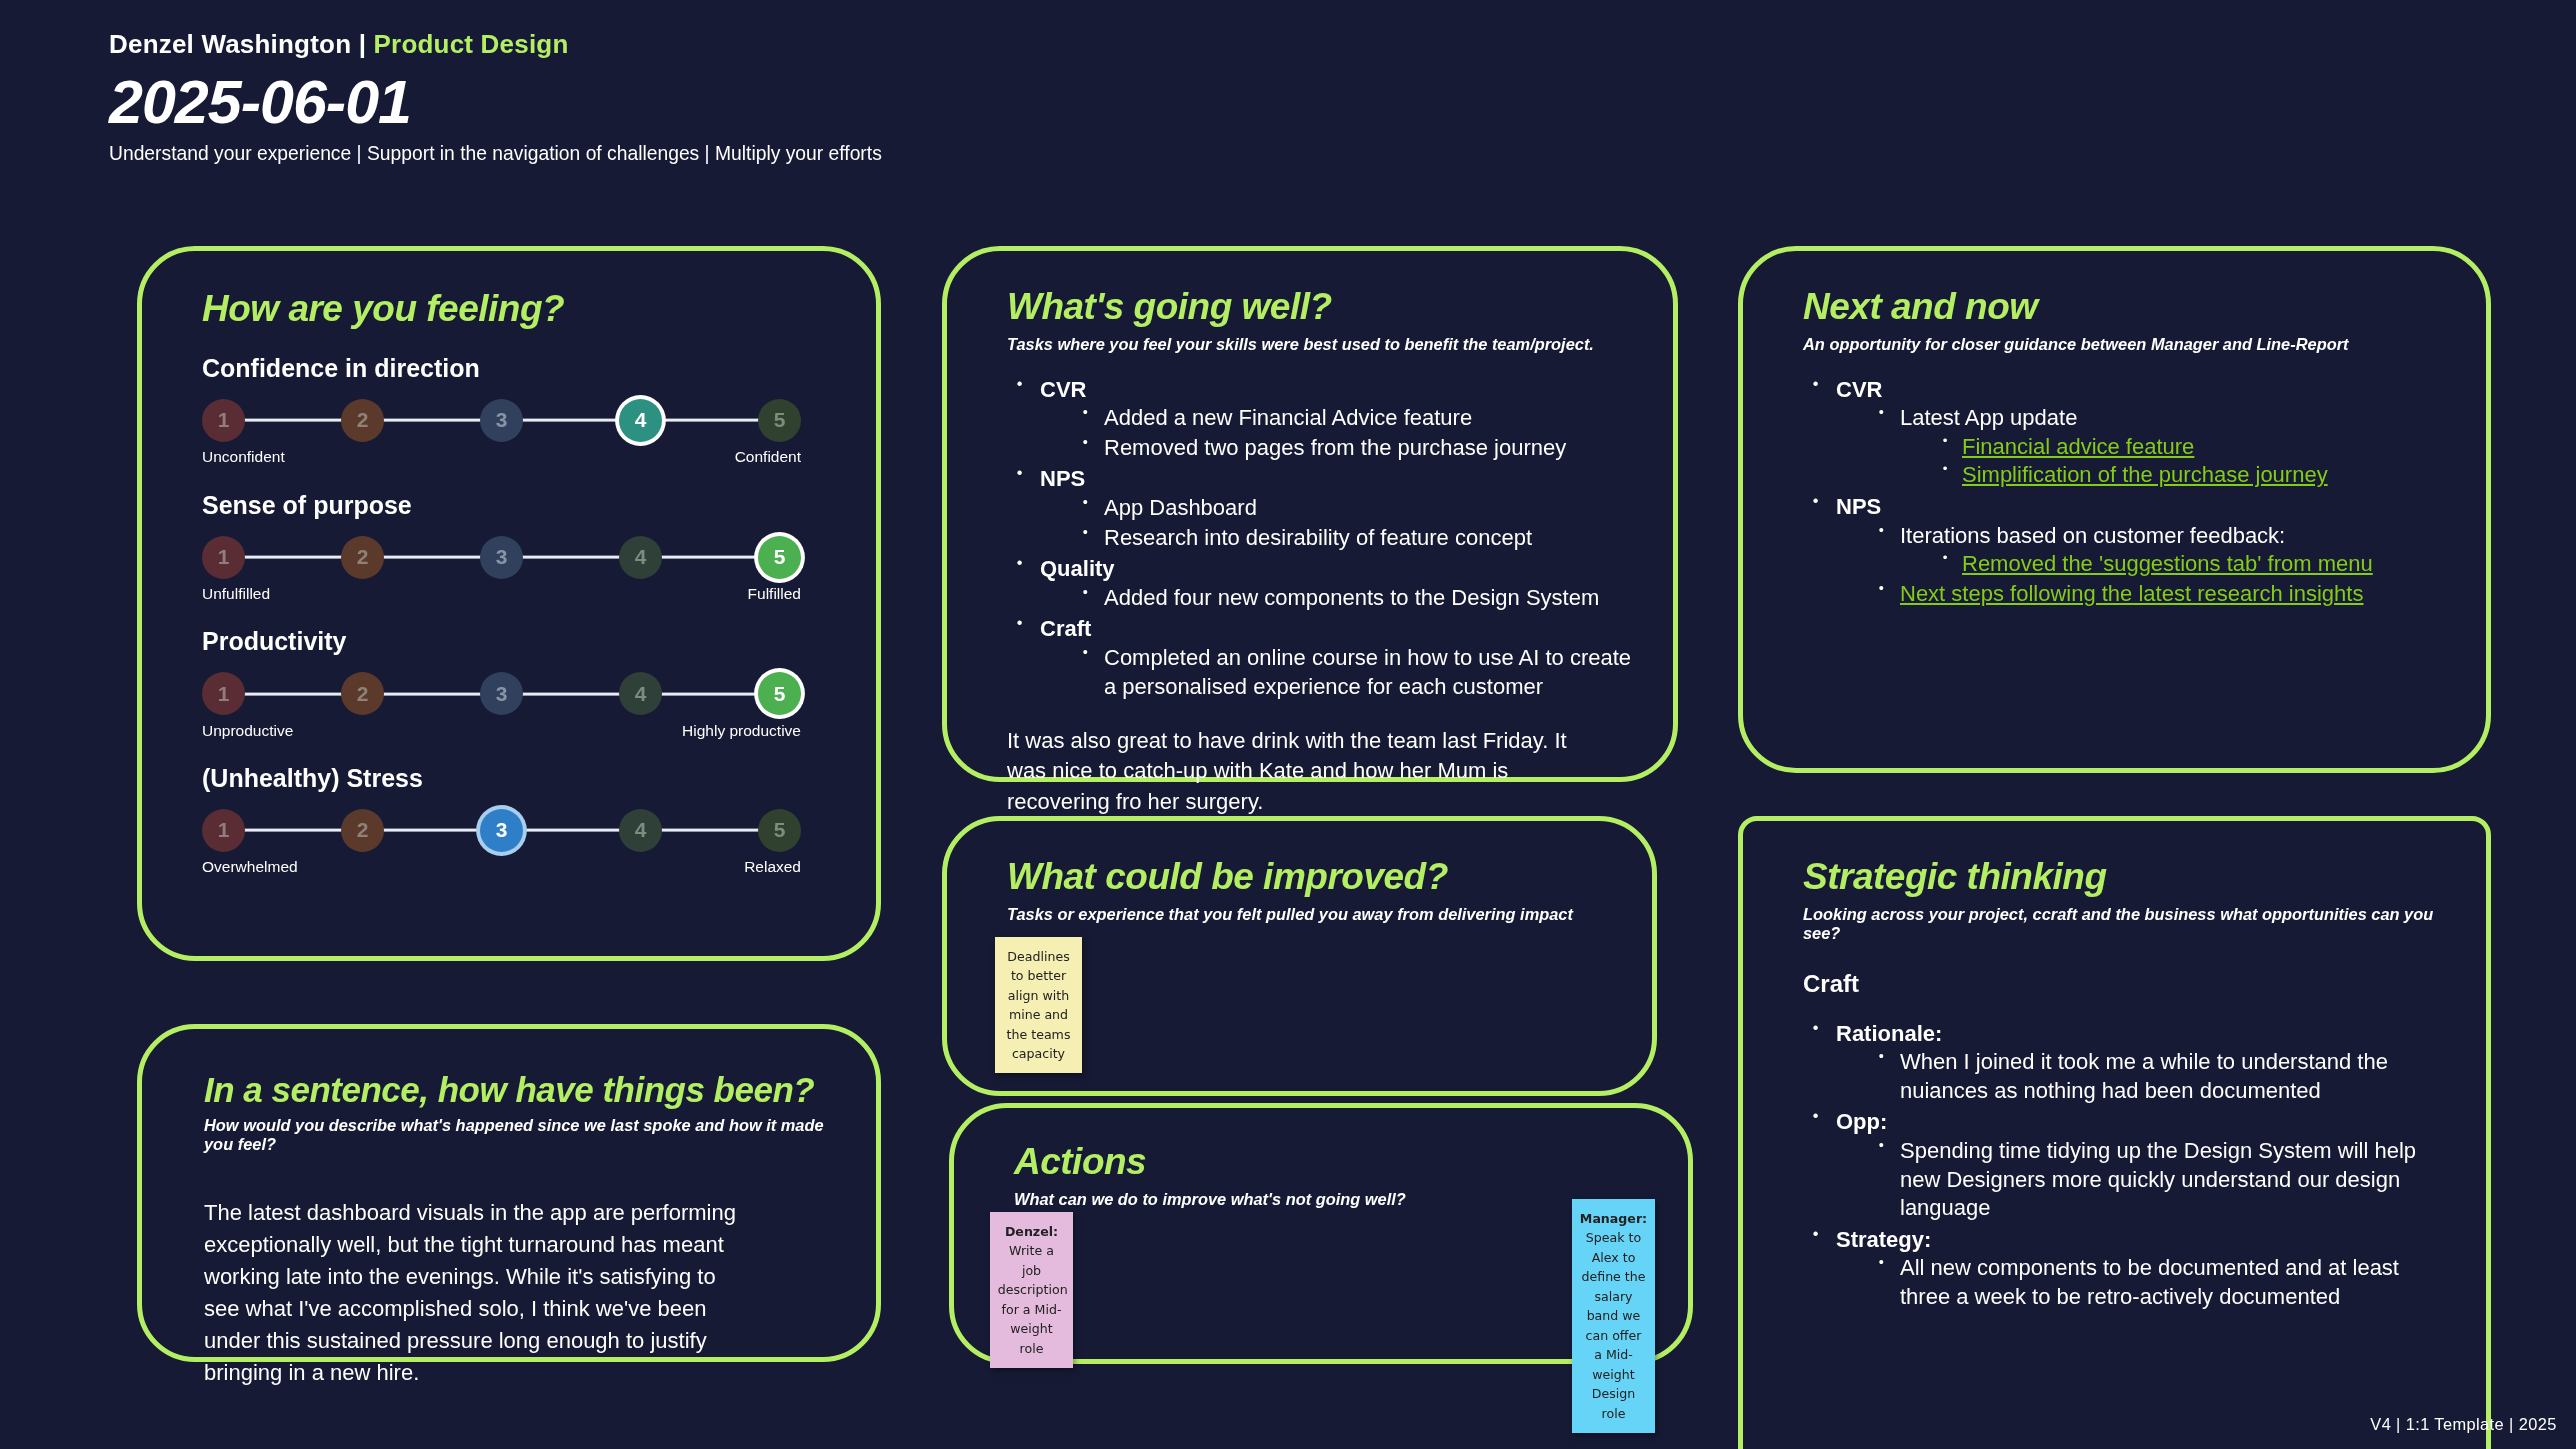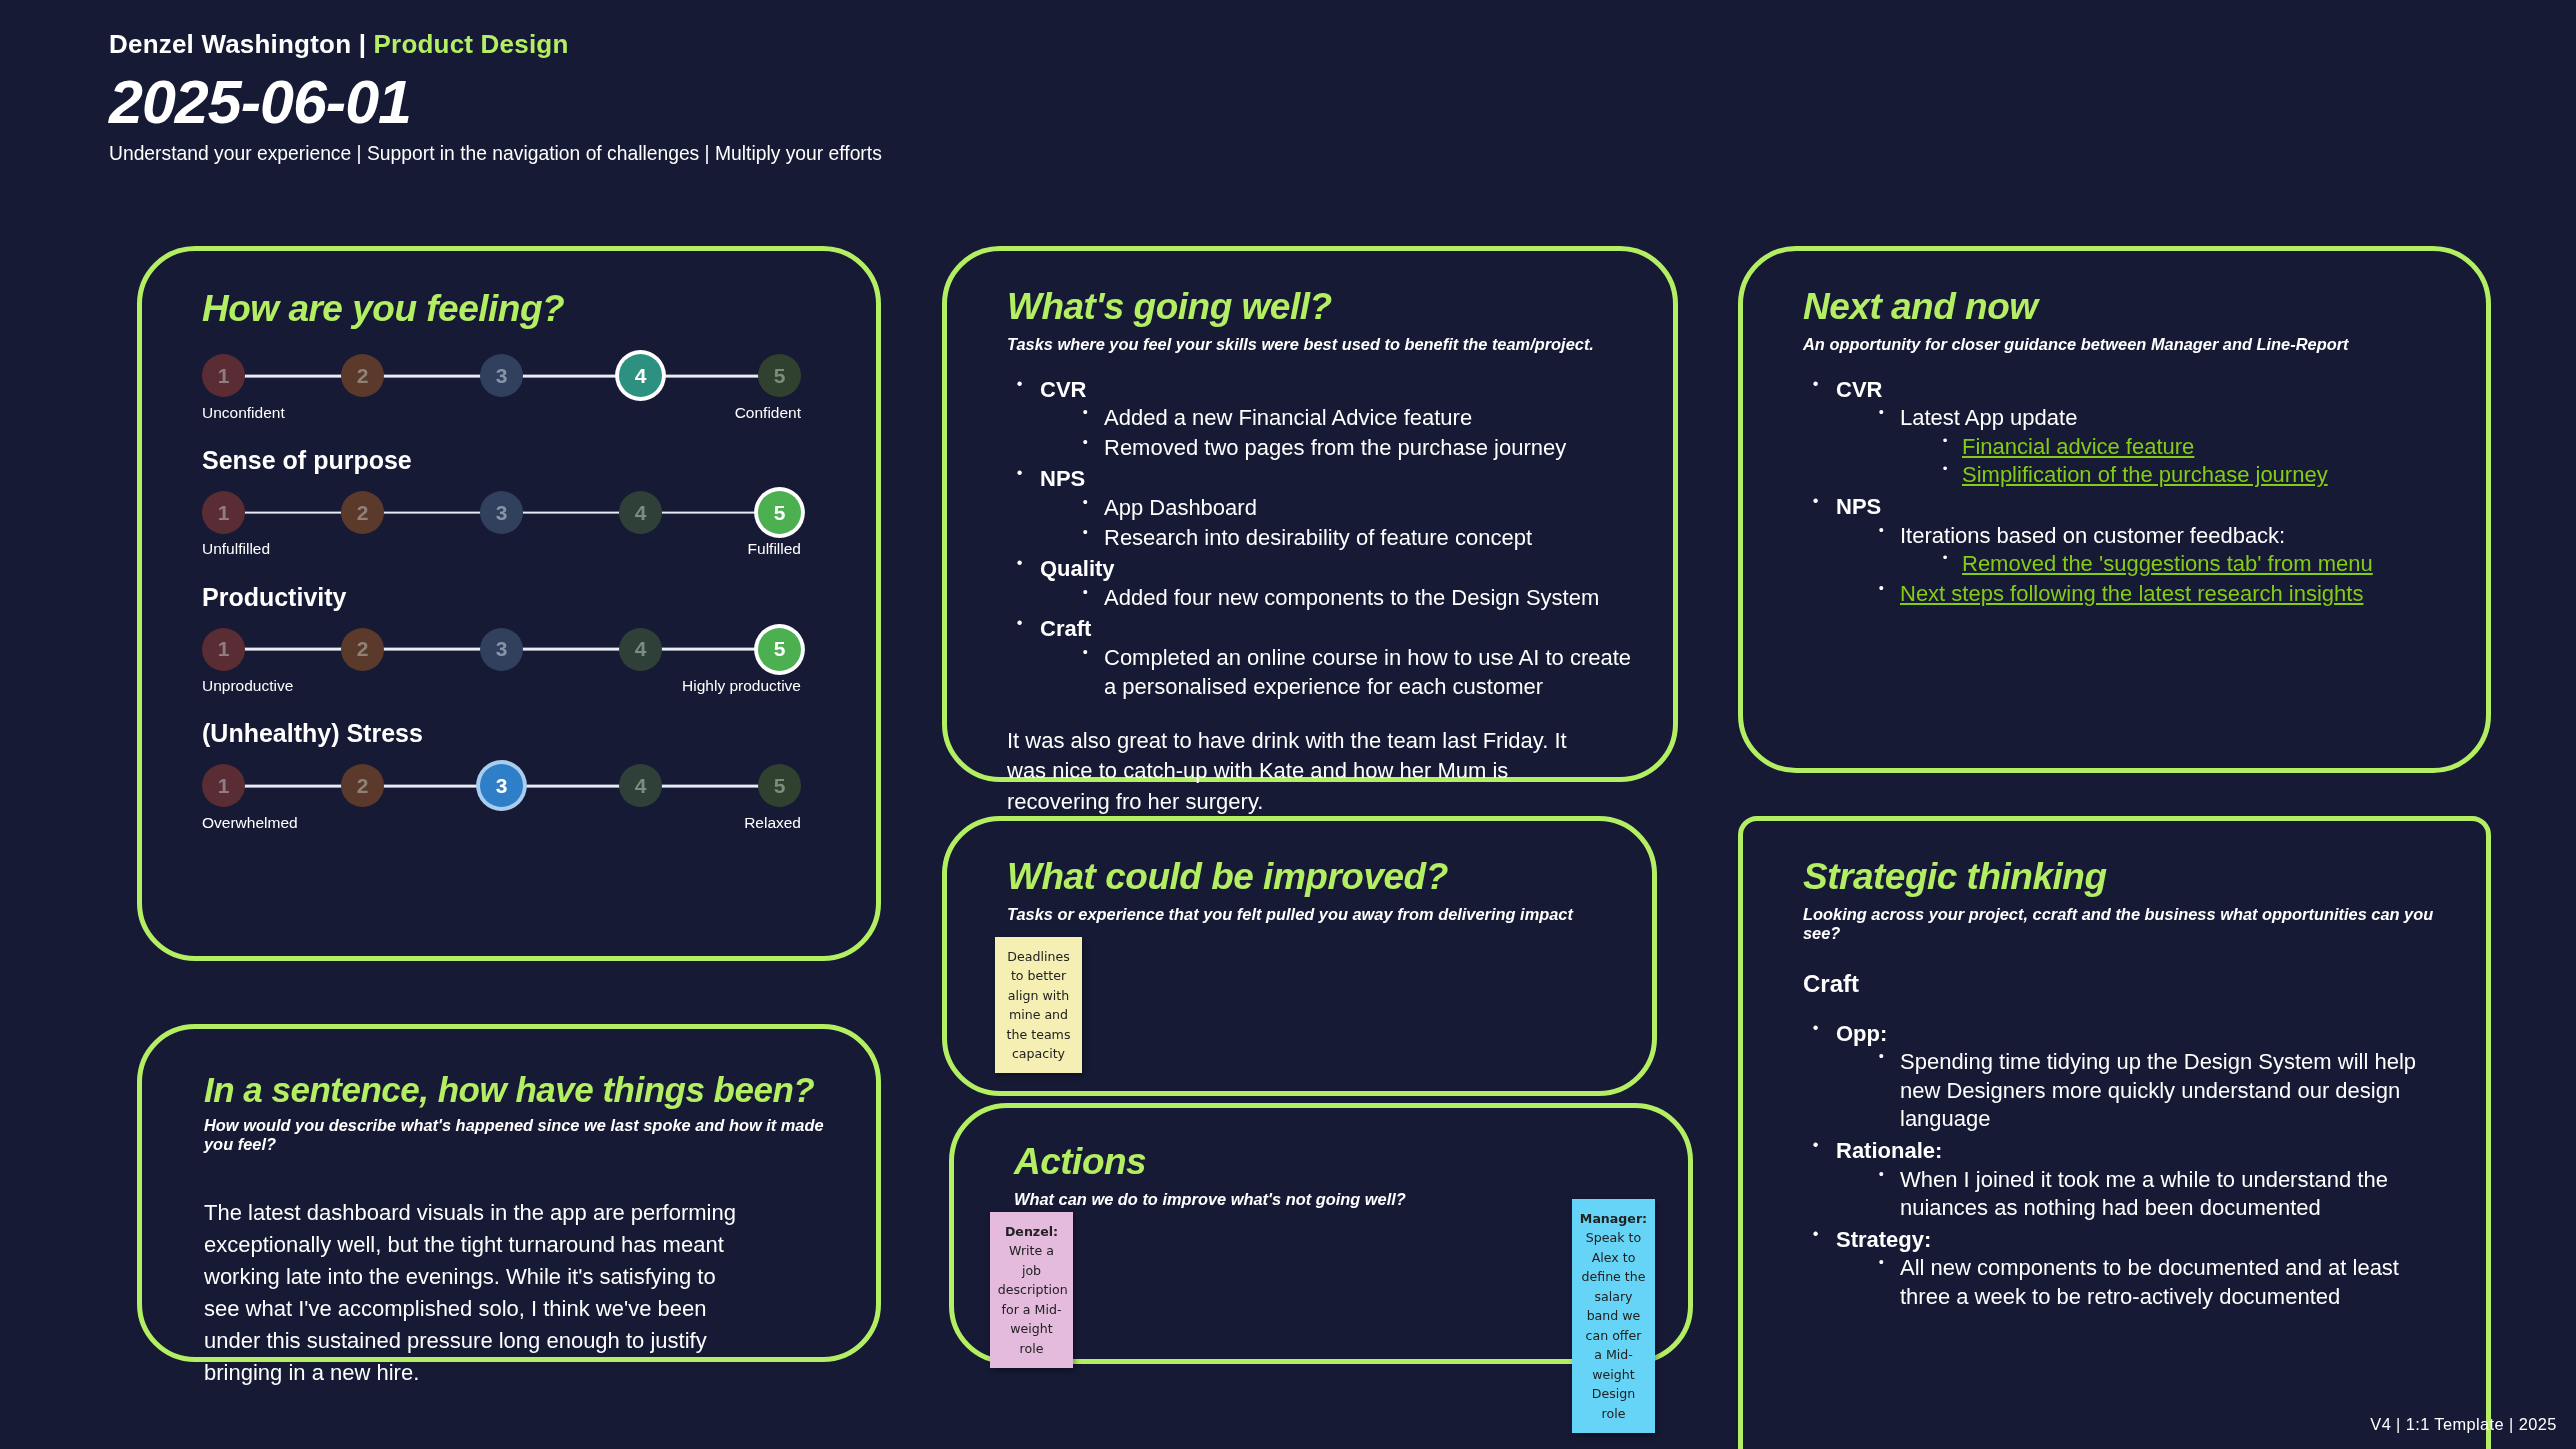--- a/index.html
+++ b/index.html
@@ -148,20 +148,21 @@
     </div>
     <div class="hdr-date">2025-06-01</div>
     <div class="hdr-sub">Understand your experience | Support in the navigation of challenges | Multiply your efforts</div>
   </div>
 
   <div class="panel" id="panel-feelings" style="left:111px; top:246px; width:744px; height:715px;">
     <div class="panel-inner" style="padding:39px 44px 0 60px;">
       <div class="p-title">How are you feeling?</div>
       <div id="scales-host">
           <div class="scale-block">
+            <div class="scale-label">Confidence in direction</div>
             <div class="scale-row">
               <div class="scale-line"></div>
               <div class="dot d1">1</div>
               <div class="dot d2">2</div>
               <div class="dot d3">3</div>
               <div class="dot d4 sel-teal">4</div>
               <div class="dot d5">5</div>
             </div>
             <div class="scale-ends">
               <span class="lo">Unconfident</span>
@@ -336,32 +337,32 @@
   </div>
 
   <div class="panel" id="panel-strategic" style="left:1712px; top:816px; width:753px; height:684px;border-radius:19px;">
     <div class="panel-inner" style="padding:37px 39px 0 60px;">
       <div class="p-title">Strategic thinking</div>
       <div class="p-sub">Looking across your project, ccraft and the business what opportunities can you see?</div>
       <div class="sec-head">Craft</div>
       <div id="st-host">
           <ul class="lvl1">
             <li>
+              <div class="b1">Rationale:</div>
+              <ul class="lvl2">
+                <li>
+                  <div class="b2">When I joined it took me a while to understand the nuiances as nothing had been documented</div>
+                </li>
+              </ul>
+            </li>
+            <li>
               <div class="b1">Opp:</div>
               <ul class="lvl2">
                 <li>
                   <div class="b2">Spending time tidying up the Design System will help new Designers more quickly understand our design language</div>
-                </li>
-              </ul>
-            </li>
-            <li>
-              <div class="b1">Rationale:</div>
-              <ul class="lvl2">
-                <li>
-                  <div class="b2">When I joined it took me a while to understand the nuiances as nothing had been documented</div>
                 </li>
               </ul>
             </li>
             <li>
               <div class="b1">Strategy:</div>
               <ul class="lvl2">
                 <li>
                   <div class="b2">All new components to be documented and at least three a week to be retro-actively documented</div>
                 </li>
               </ul>

